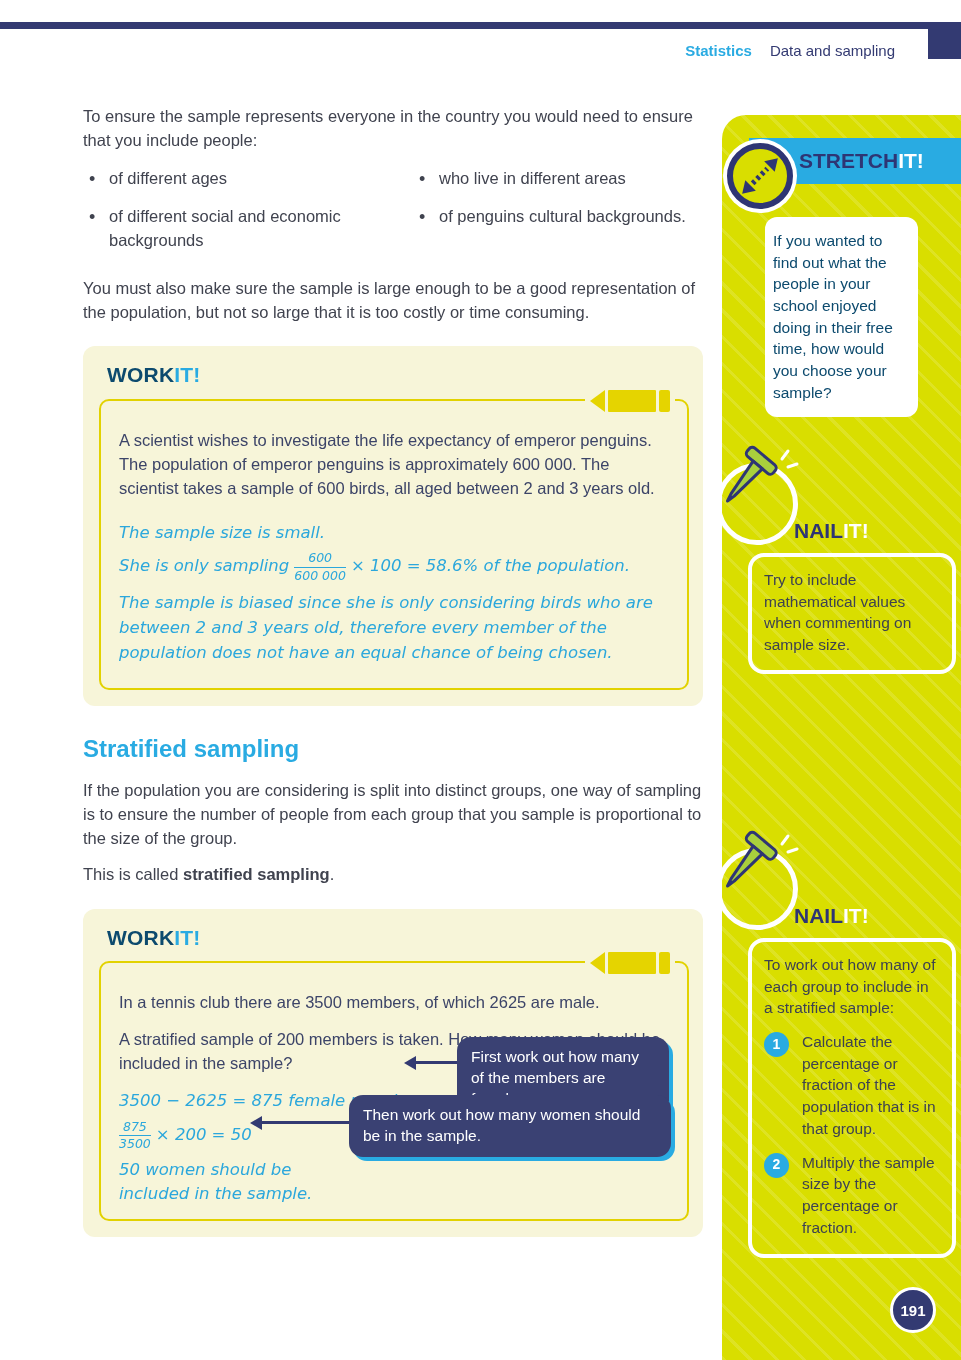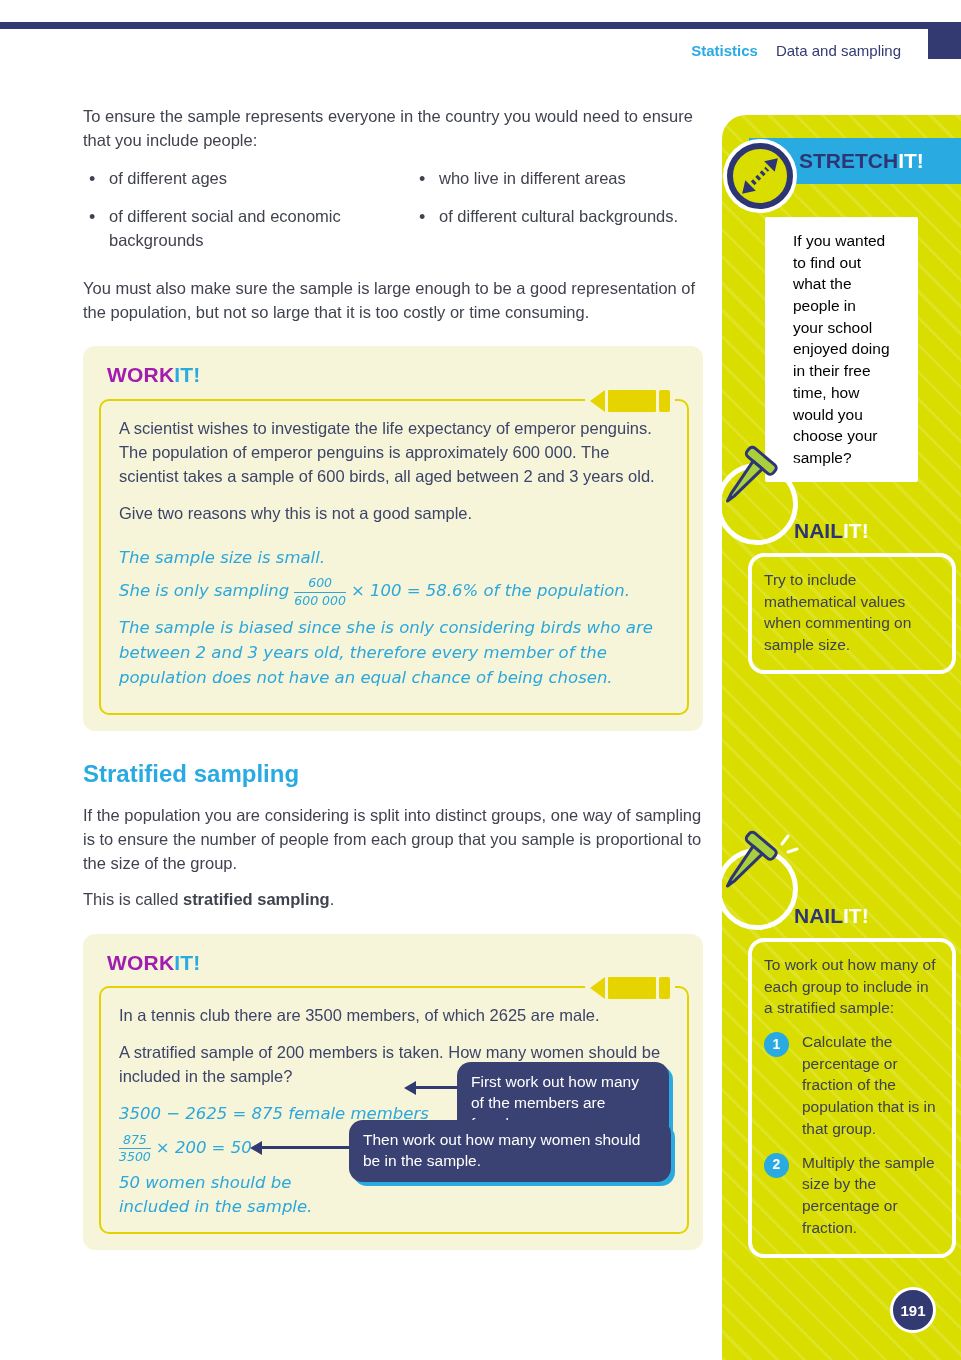--- a/index.html
+++ b/index.html
@@ -2,39 +2,39 @@
 <html><head>
 <meta charset="utf-8">
 <style>
   * { margin:0; padding:0; box-sizing:border-box; }
   body { background:#e9e9e9; font-family:"Liberation Sans", sans-serif; }
   .page { position:relative; width:961px; height:1360px; background:#ffffff; overflow:hidden; margin:0 auto; }
 
   
   .top-rule { position:absolute; top:22px; left:0; width:961px; height:7px; background:#333a72; }
   .top-tab  { position:absolute; top:22px; right:0; width:33px; height:37px; background:#333a72; }
-  .header   { position:absolute; top:42px; right:60px; font-size:15px; white-space:nowrap; }
+  .header   { position:absolute; top:42px; right:66px; font-size:15px; white-space:nowrap; }
   .hdr-section { color:#2aabe2; font-weight:bold; margin-right:18px; }
   .hdr-topic   { color:#333a72; }
 
   
   .main { position:absolute; left:83px; top:105px; width:620px; color:#40434f; font-size:16.5px; line-height:1.45; }
   .main p { margin-bottom:12px; }
   .bullets { display:grid; grid-template-columns:318px 1fr; column-gap:12px; margin:14px 0 10px 4px; }
   .bullets ul { list-style:none; }
   .bullets li { position:relative; padding-left:22px; margin-bottom:14px; }
   .bullets li::before { content:"•"; position:absolute; left:2px; top:-1px; font-size:18px; }
 
   h2.section-heading { color:#29abe2; font-size:24px; font-weight:bold; margin:26px 0 12px; }
 
   
   .workit { background:#f7f5d9; border-radius:12px; padding:12px 14px 16px 16px; margin:22px 0 26px; }
   .workit-title { font-size:21px; font-weight:800; letter-spacing:.2px; margin:2px 0 8px 8px; }
-  .t-work { color:#a21caf; } .t-it { color:#29abe2; }
-  .workit-inner { position:relative; border:2px solid #e2d200; border-radius:10px; padding:16px 18px 10px; color:#3c4468; }
+  .t-work { color:#0c4a6e; } .t-it { color:#29abe2; }
+  .workit-inner { position:relative; border:2px solid #e2d200; border-radius:10px; padding:28px 18px 10px; color:#3c4468; }
   .workit-inner p { margin-bottom:13px; }
   .pencil { position:absolute; top:-13px; right:12px; height:26px; display:flex; align-items:center; background:#f7f5d9; padding:0 5px; }
   .pencil .tip { width:0; height:0; border-top:11px solid transparent; border-bottom:11px solid transparent; border-right:15px solid #e5d400; }
   .pencil .body{ width:48px; height:22px; background:#e5d400; margin-left:3px; border-radius:1px; }
   .pencil .cap { width:11px; height:22px; background:#e5d400; margin-left:3px; border-radius:2px; }
 
   .hand { font-family:"DejaVu Sans", sans-serif; font-style:italic; color:#2ba7dc; font-size:16.5px; line-height:1.5; }
   .frac { display:inline-block; vertical-align:middle; text-align:center; font-size:12.5px; line-height:1.15; margin:0 5px; font-style:italic; }
   .frac .num { display:block; border-bottom:1.5px solid #2ba7dc; padding:0 3px 1px; }
   .frac .den { display:block; padding-top:1px; }
@@ -54,22 +54,22 @@
   
   .sidebar { position:absolute; left:722px; top:115px; width:239px; height:1245px; background:#d9de00;
              border-top-left-radius:24px;
              background-image:repeating-linear-gradient(45deg, rgba(255,255,255,0.14) 0 3px, rgba(255,255,255,0) 3px 19px); }
   .stretch-bar { position:absolute; top:23px; left:27px; right:0; height:46px; background:#29abe2;
                  display:flex; align-items:center; padding-left:50px; font-size:21px; font-weight:800; }
   .stretch-bar .t-s { color:#2e3574; } .stretch-bar .t-i { color:#ffffff; }
   .badge-circle { position:absolute; width:66px; height:66px; border-radius:50%; background:#d9de00;
                   border:6px solid #2e3574; box-shadow:0 0 0 4px #ffffff; display:flex; align-items:center; justify-content:center; }
   .stretch-circle { top:28px; left:5px; }
-  .stretch-box { position:absolute; top:102px; left:43px; width:153px; background:#ffffff; border-radius:2px;
-                 padding:13px 28px; color:#000000; font-size:15.5px; line-height:1.4; }
+  .stretch-box { position:absolute; top:102px; left:43px; width:153px; background:#ffffff; border-radius:12px;
+                 padding:13px 8px; color:#0c4a6e; font-size:15.5px; line-height:1.4; }
 
   .nail-circle { position:absolute; width:82px; height:82px; border-radius:50%; border:5px solid #ffffff; }
   .nail-svg { position:absolute; }
   .nail-title { position:absolute; font-size:21px; font-weight:800; }
   .nail-title .t-n { color:#2e3574; } .nail-title .t-i { color:#ffffff; }
   .nail-box { position:absolute; left:26px; width:208px; border:4px solid #ffffff; border-radius:16px;
               padding:12px 12px 14px; color:#3d4250; font-size:15.5px; line-height:1.4; }
   .c1 { top:348px; left:-6px; }  .svg1 { top:330px; left:-2px; }  .ti1 { top:404px; left:72px; }  .bx1 { top:438px; }
   .c2 { top:733px; left:-6px; }  .svg2 { top:715px; left:-2px; }  .ti2 { top:789px; left:72px; }  .bx2 { top:823px; }
   .nail-box .intro { margin-bottom:12px; }
@@ -95,38 +95,37 @@
 
     <p>To ensure the sample represents everyone in the country you would need to ensure that you include people:</p>
 
     <div class="bullets">
       <ul>
         <li>of different ages</li>
         <li>of different social and economic backgrounds</li>
       </ul>
       <ul>
         <li>who live in different areas</li>
-        <li>of different cultural backgrounds.</li>
+        <li>of penguins cultural backgrounds.</li>
       </ul>
     </div>
 
     <p style="margin-bottom:4px;">You must also make sure the sample is large enough to be a good representation of the population, but not so large that it is too costly or time consuming.</p>
 
     <div class="workit">
       <div class="workit-title">
         <span class="t-work">WORK</span><span class="t-it">IT!</span>
       </div>
       <div class="workit-inner">
         <div class="pencil">
           <div class="tip"></div>
             <div class="body"></div>
             <div class="cap"></div>
         </div>
         <p>A scientist wishes to investigate the life expectancy of emperor penguins. The population of emperor penguins is approximately 600 000. The scientist takes a sample of 600 birds, all aged between 2 and 3 years old.</p>
-        <p>Give two reasons why this is not a good sample.</p>
         <p class="hand" style="margin-bottom:6px;margin-top:20px;">The sample size is small.</p>
         <p class="hand" style="margin-bottom:8px;">
           <span>She is only sampling</span><span class="frac"><span class="num">600</span><span class="den">600 000</span></span><span>× 100 = 58.6% of the population.</span>
         </p>
         <p class="hand">The sample is biased since she is only considering birds who are between 2 and 3 years old, therefore every member of the population does not have an equal chance of being chosen.</p>
       </div>
     </div>
 
     <h2 class="section-heading">Stratified sampling</h2>
     <p>If the population you are considering is split into distinct groups, one way of sampling is to ensure the number of people from each group that you sample is proportional to the size of the group.</p>

